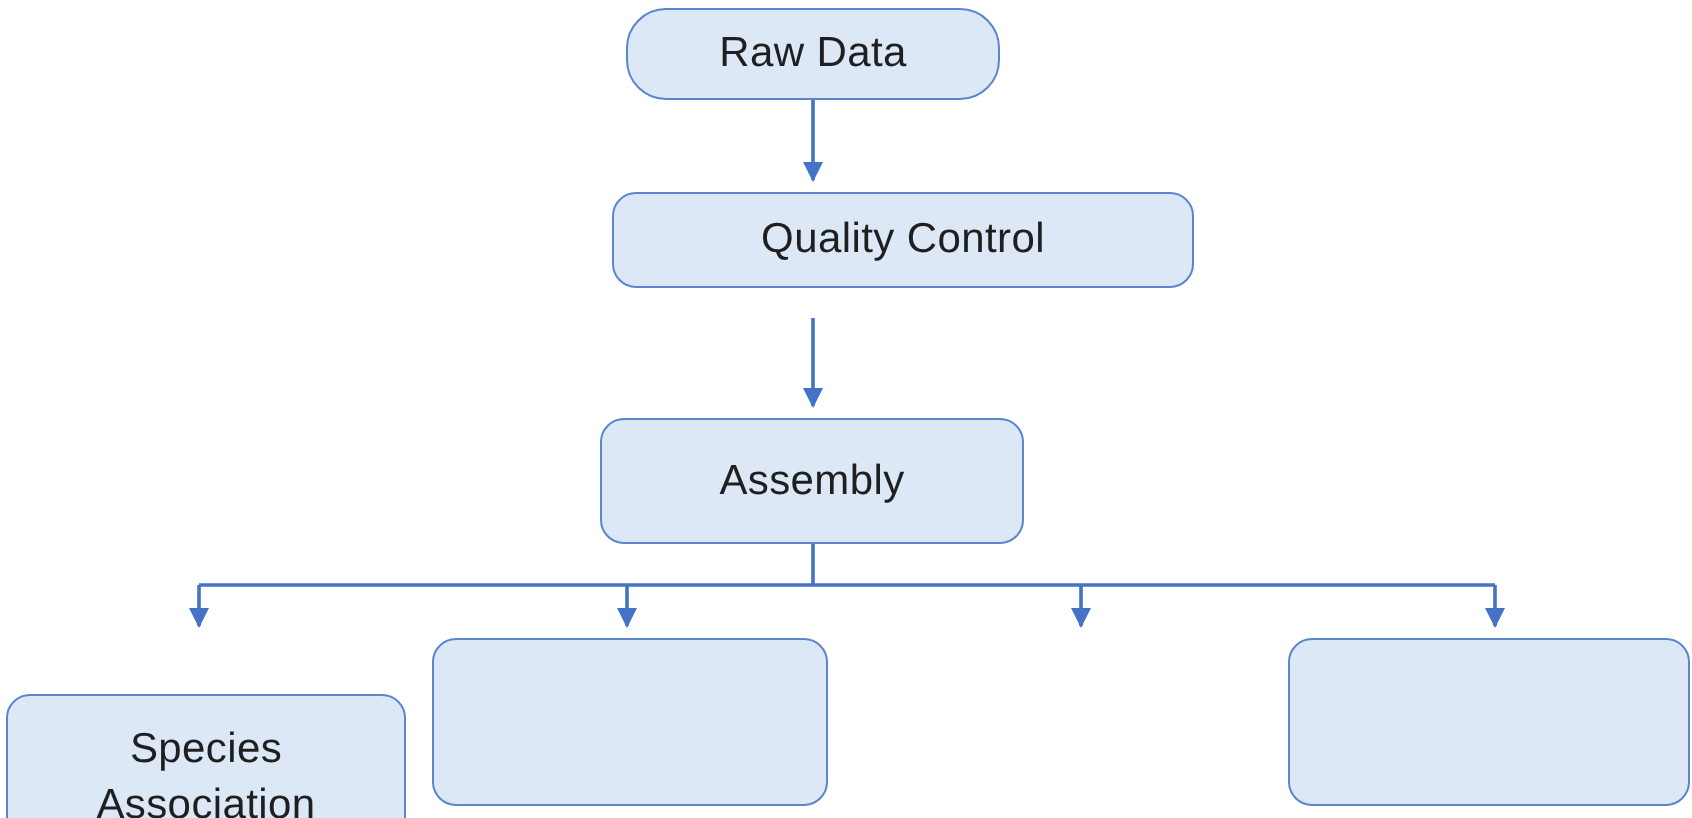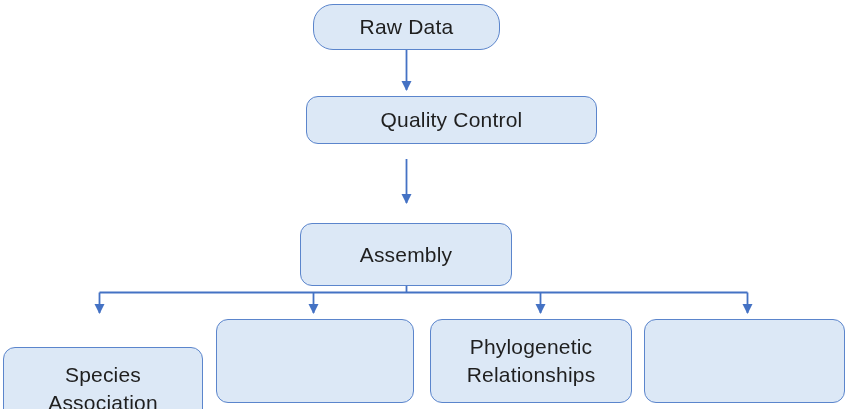--- a/index.html
+++ b/index.html
@@ -32,21 +32,21 @@
     align-items: center;
     justify-content: center;
     text-align: center;
     color: #1f1f1f;
     font-size: 21px;
     line-height: 1.32;
     letter-spacing: 0.2px;
   }
   .node-raw      { left: 313px; top: 4px;   width: 187px; height: 46px; border-radius: 20px; }
   .node-qc       { left: 262px; top: 96px;  width: 291px; height: 48px; margin-left: 44px; }
-  .node-assembly { left: 300px; top: 209px; width: 212px; height: 63px; margin-top: 14px; }
+  .node-assembly { left: 300px; top: 209px; width: 212px; height: 63px; }
   .node-child-0  { left: 3px;   top: 319px; width: 200px; height: 84px; margin-top: 28px; }
   .node-child-1  { left: 216px; top: 319px; width: 198px; height: 84px; }
   .node-child-2  { left: 430px; top: 319px; width: 202px; height: 84px; }
   .node-child-3  { left: 644px; top: 319px; width: 201px; height: 84px; }
   .node span { display: block; }
 </style>
 </head>
 <body>
 
 <div class="canvas">
@@ -80,21 +80,17 @@
   </div>
 
   <div class="node node-child-0">
     <span>Species</span>
     <span>Association</span>
   </div>
 
   <div class="node node-child-1">
   </div>
 
-  <div class="node node-child-2">
-    <span>Phylogenetic</span>
-    <span>Relationships</span>
-  </div>
 
   <div class="node node-child-3">
   </div>
 
 </div>
 
 </body></html>

